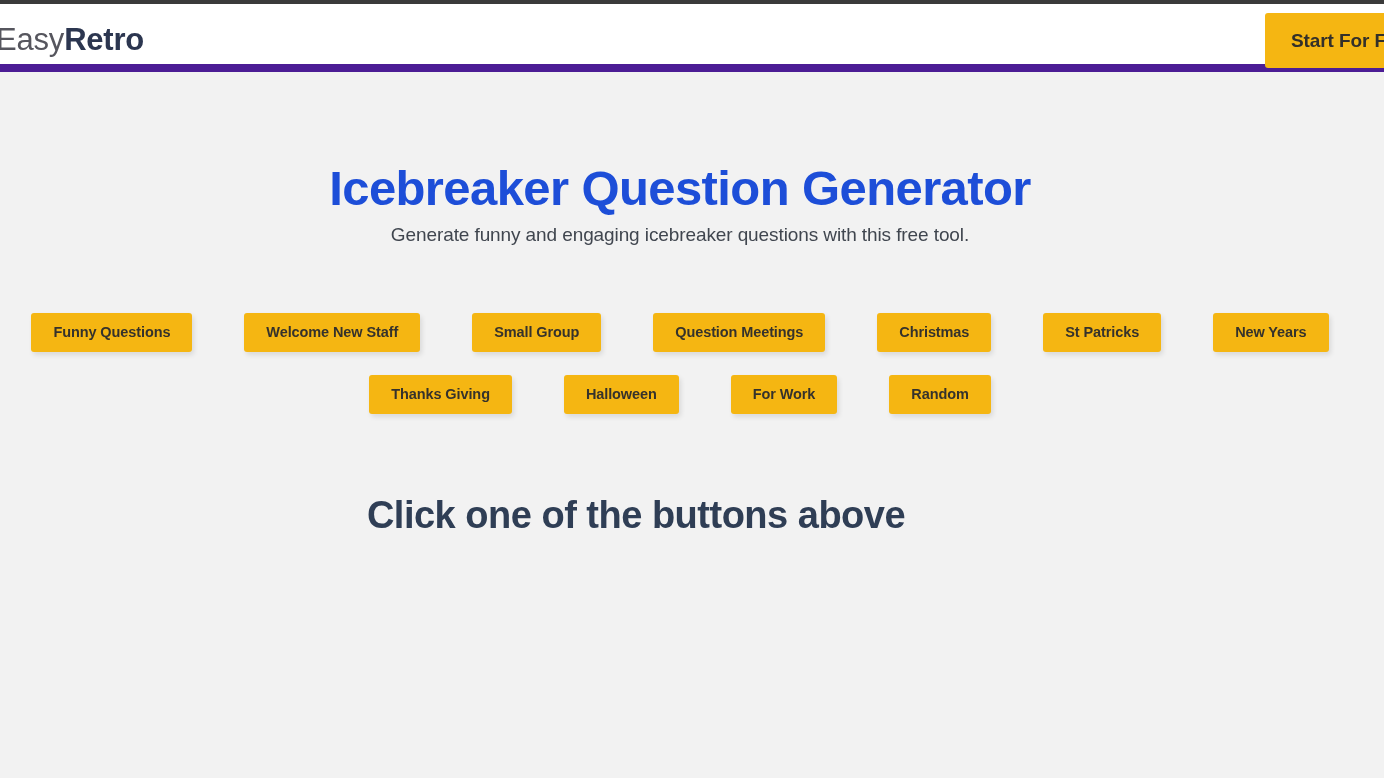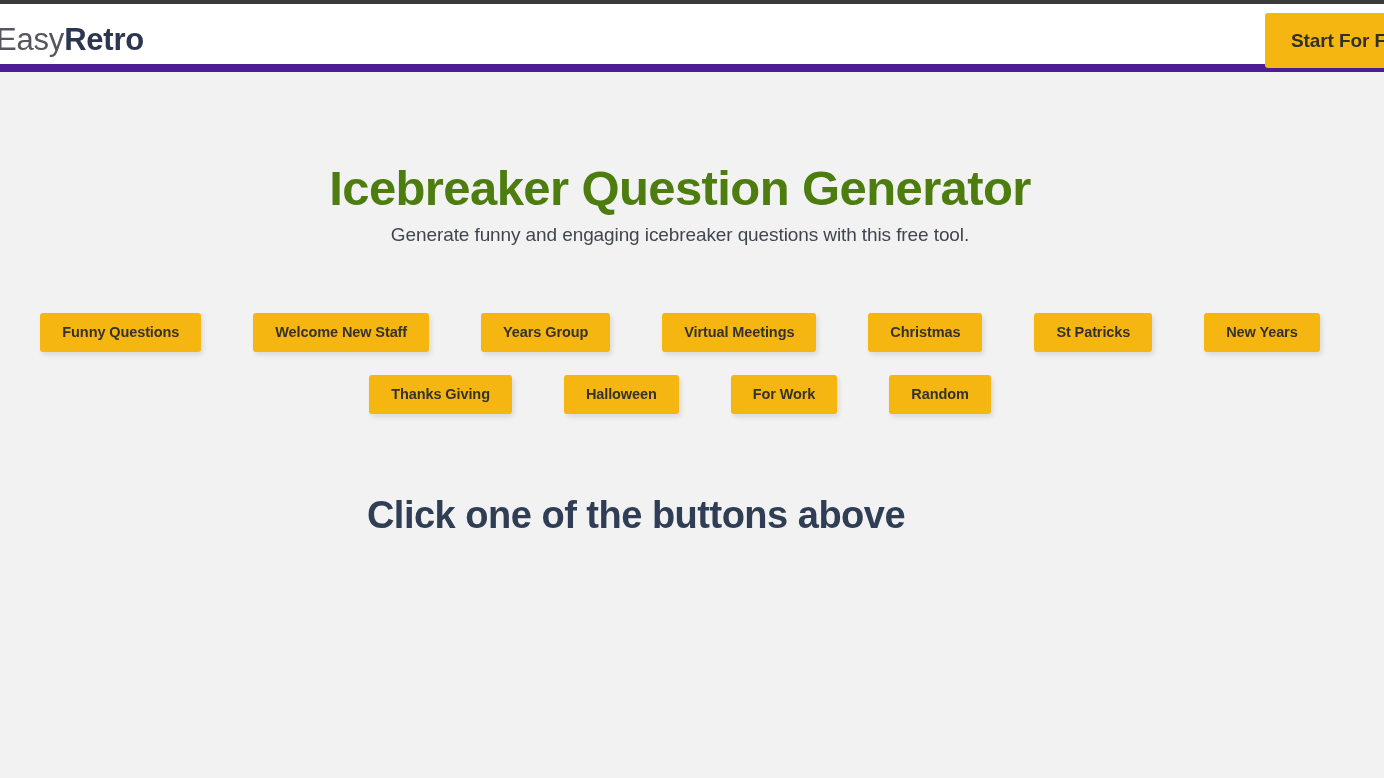--- a/index.html
+++ b/index.html
@@ -83,21 +83,21 @@
   }
 
   #page-title {
     position: absolute;
     top: 52px;
     left: 0;
     width: 1360px;
     text-align: center;
     font-size: 49px;
     font-weight: 700;
-    color: #4d7c0f;
+    color: #1d4ed8;
     letter-spacing: -0.6px;
     line-height: 58px;
     white-space: nowrap;
   }
 
   #page-subtitle {
     position: absolute;
     top: 128px;
     left: 0;
     width: 1360px;
@@ -170,22 +170,22 @@
 </div>
 
 <div id="main">
 
   <h1 id="page-title">Icebreaker Question Generator</h1>
   <p id="page-subtitle">Generate funny and engaging icebreaker questions with this free tool.</p>
 
   <div id="btn-row-1" class="btn-row">
       <button class="cat-btn">Funny Questions</button>
       <button class="cat-btn">Welcome New Staff</button>
-      <button class="cat-btn">Years Group</button>
-      <button class="cat-btn">Virtual Meetings</button>
+      <button class="cat-btn">Small Group</button>
+      <button class="cat-btn">Question Meetings</button>
       <button class="cat-btn">Christmas</button>
       <button class="cat-btn">St Patricks</button>
       <button class="cat-btn">New Years</button>
     </div>
   <div id="btn-row-2" class="btn-row">
       <button class="cat-btn">Thanks Giving</button>
       <button class="cat-btn">Halloween</button>
       <button class="cat-btn">For Work</button>
       <button class="cat-btn">Random</button>
     </div>

